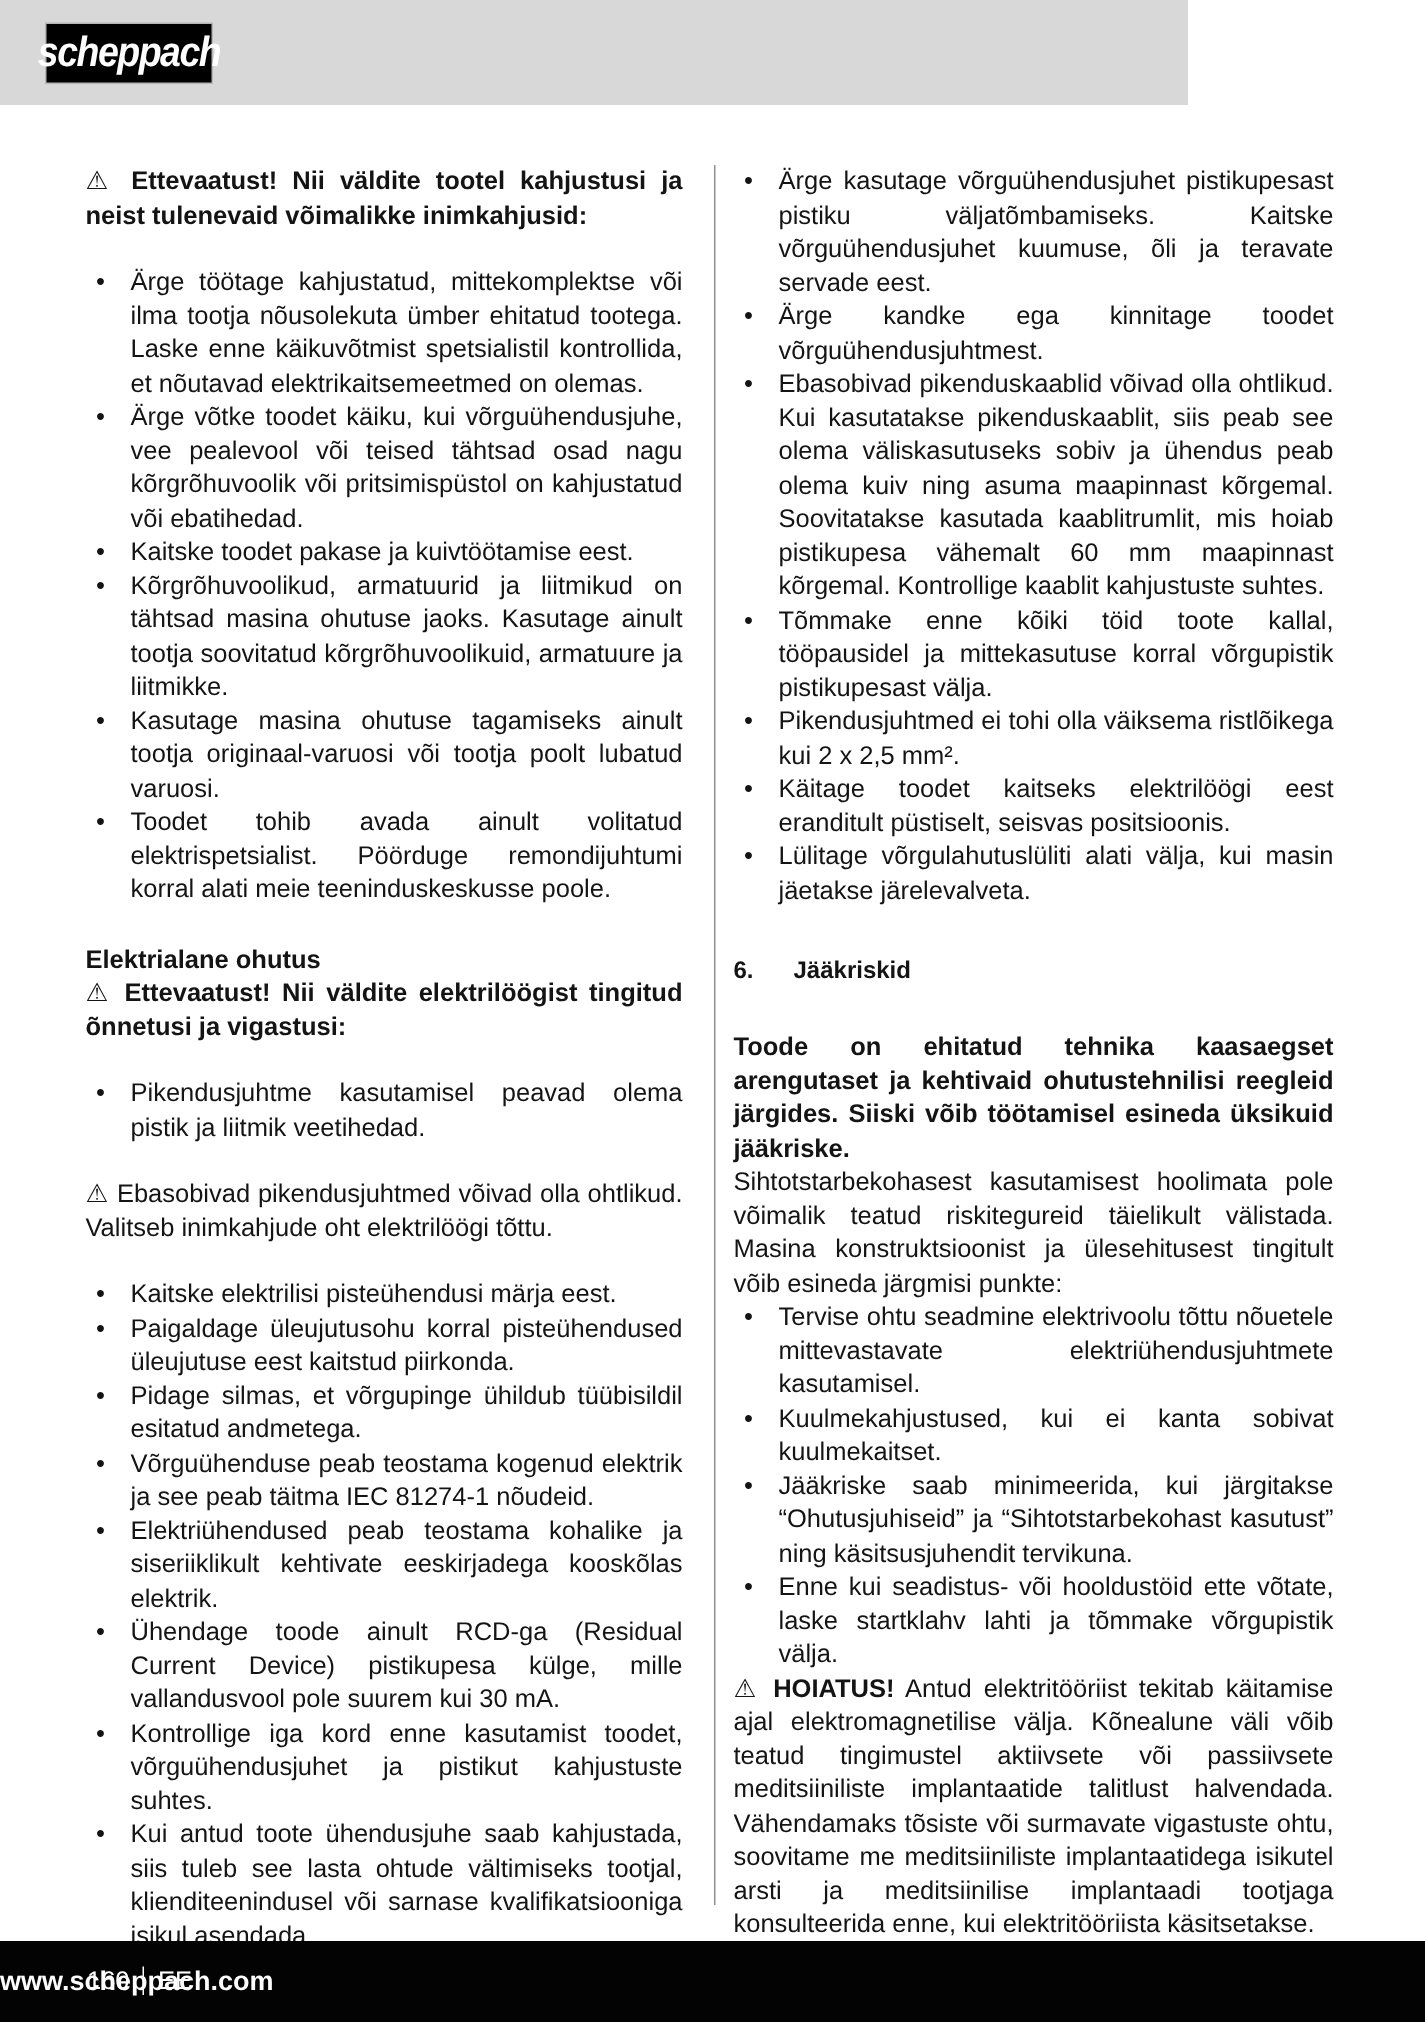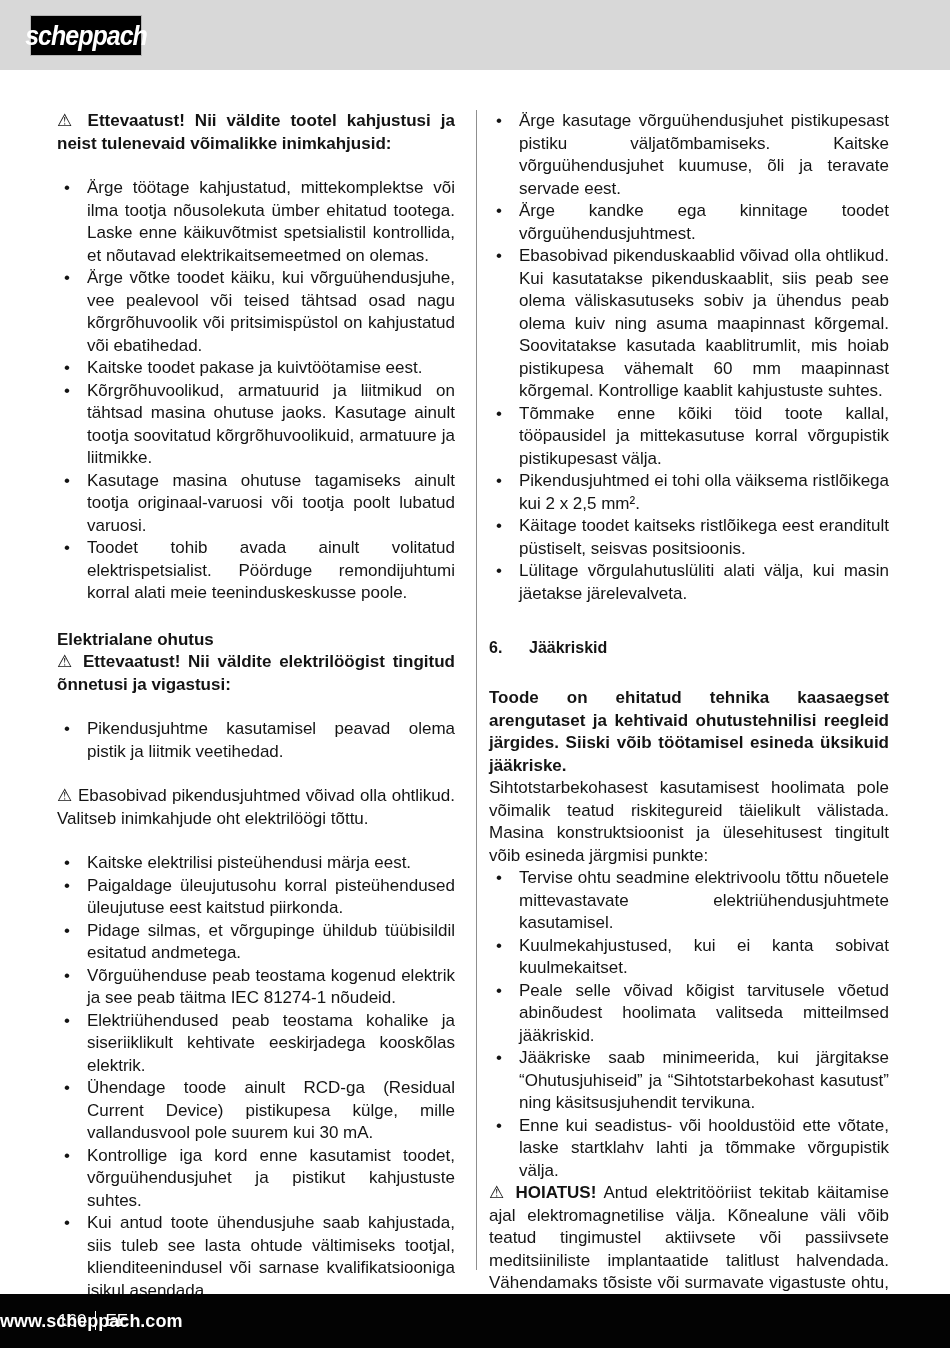--- a/index.html
+++ b/index.html
@@ -2,21 +2,21 @@
 <html lang="et"><head>
 <meta charset="utf-8">
 <style>
   html,body{margin:0;padding:0;}
   body{
     width:950px;height:1348px;position:relative;background:#ffffff;
     font-family:"Liberation Sans","DejaVu Sans",sans-serif;color:#141414;
     overflow:hidden;
   }
   
-  .topbar{position:absolute;top:0;left:0;width:950px;height:70px;background:#d8d8d8;}
+  .topbar{position:absolute;top:0;left:0;width:792px;height:70px;background:#d8d8d8;}
   .logo{
     position:absolute;left:31px;top:16px;width:110px;height:39px;background:#000;
     display:flex;align-items:center;justify-content:center;
     box-shadow:0 0 0 1px #b5b5b5;
   }
   .logo span{
     color:#fff;font-weight:bold;font-style:italic;font-size:25px;letter-spacing:-1px;
     transform:scaleY(1.12);
   }
   
@@ -98,33 +98,32 @@
 
     <div class="divider"></div>
 
     <section class="col col-right">
       <ul>
         <li>Ärge kasutage võrguühendusjuhet pistikupesast pistiku väljatõmbamiseks. Kaitske võrguühendusjuhet kuumuse, õli ja teravate servade eest.</li>
         <li>Ärge kandke ega kinnitage toodet võrguühendusjuhtmest.</li>
         <li>Ebasobivad pikenduskaablid võivad olla ohtlikud. Kui kasutatakse pikenduskaablit, siis peab see olema väliskasutuseks sobiv ja ühendus peab olema kuiv ning asuma maapinnast kõrgemal. Soovitatakse kasutada kaablitrumlit, mis hoiab pistikupesa vähemalt 60 mm maapinnast kõrgemal. Kontrollige kaablit kahjustuste suhtes.</li>
         <li>Tõmmake enne kõiki töid toote kallal, tööpausidel ja mittekasutuse korral võrgupistik pistikupesast välja.</li>
         <li>Pikendusjuhtmed ei tohi olla väiksema ristlõikega kui 2 x 2,5 mm².</li>
-        <li>Käitage toodet kaitseks ristlõikega eest eranditult püstiselt, seisvas positsioonis.</li>
+        <li>Käitage toodet kaitseks elektrilöögi eest eranditult püstiselt, seisvas positsioonis.</li>
         <li>Lülitage võrgulahutuslüliti alati välja, kui masin jäetakse järelevalveta.</li>
       </ul>
 
       <h2 class="section-heading"><span class="num">6.</span><span>Jääkriskid</span></h2>
 
       <p class="para bold">Toode on ehitatud tehnika kaasaegset arengutaset ja kehtivaid ohutustehnilisi reegleid järgides. Siiski võib töötamisel esineda üksikuid jääkriske.</p>
       <p class="para">Sihtotstarbekohasest kasutamisest hoolimata pole võimalik teatud riskitegureid täielikult välistada. Masina konstruktsioonist ja ülesehitusest tingitult võib esineda järgmisi punkte:</p>
 
       <ul>
         <li>Tervise ohtu seadmine elektrivoolu tõttu nõuetele mittevastavate elektriühendusjuhtmete kasutamisel.</li>
         <li>Kuulmekahjustused, kui ei kanta sobivat kuulmekaitset.</li>
-        <li>Peale selle võivad kõigist tarvitusele võetud abinõudest hoolimata valitseda mitteilmsed jääkriskid.</li>
         <li>Jääkriske saab minimeerida, kui järgitakse “Ohutusjuhiseid” ja “Sihtotstarbekohast kasutust” ning käsitsusjuhendit tervikuna.</li>
         <li>Enne kui seadistus- või hooldustöid ette võtate, laske startklahv lahti ja tõmmake võrgupistik välja.</li>
       </ul>
 
       <p class="para warning-para"><span class="warn">⚠</span> <span class="bold">HOIATUS!</span> <span>Antud elektritööriist tekitab käitamise ajal elektromagnetilise välja. Kõnealune väli võib teatud tingimustel aktiivsete või passiivsete meditsiiniliste implantaatide talitlust halvendada. Vähendamaks tõsiste või surmavate vigastuste ohtu, soovitame me meditsiiniliste implantaatidega isikutel arsti ja meditsiinilise implantaadi tootjaga konsulteerida enne, kui elektritööriista käsitsetakse.</span></p>
     </section>
 
   </main>
 
   <footer class="footer">

